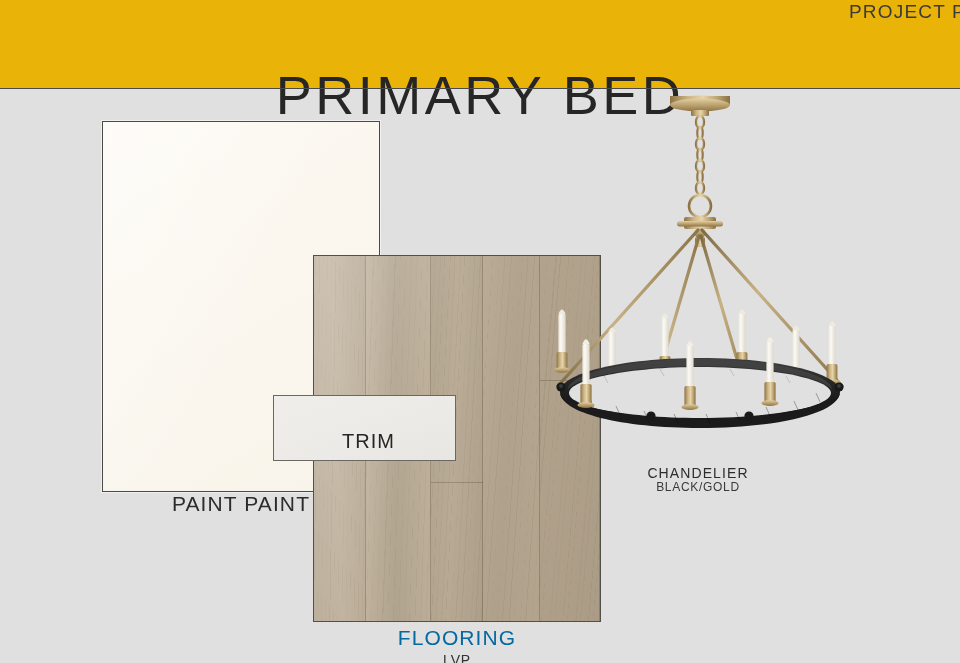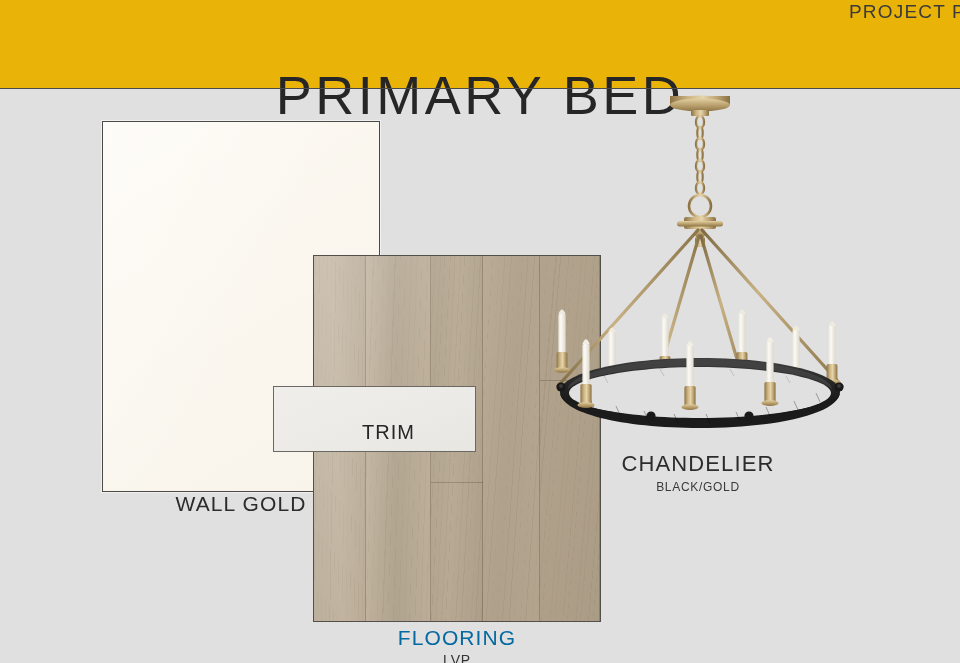--- a/index.html
+++ b/index.html
@@ -90,38 +90,38 @@
     color:#0369a1; white-space:nowrap;
   }
   .flooring-sub{
     position:absolute; left:313px; top:652px; width:288px;
     text-align:center; font-size:14px; letter-spacing:.8px;
     color:#333; white-space:nowrap;
   }
 
   
   .trim-sw{
-    position:absolute; left:273px; top:386px; width:203px; height:66px;
+    position:absolute; left:273px; top:395px; width:183px; height:66px;
     background:linear-gradient(160deg,#efeeea 0%,#ebeae6 60%,#e7e6e1 100%);
     border:1.5px solid #6a6862;
   }
   .trim-label{
     position:absolute; right:60px; bottom:7px;
     font-size:20px; letter-spacing:1px; color:#262626;
     white-space:nowrap;
   }
 
   
   .chand{
     position:absolute; left:520px; top:86px; width:360px; height:360px;
   }
   .chand svg{ display:block; }
   .chand-label{
-    position:absolute; left:578px; top:451px; width:240px;
-    text-align:center; font-size:22px; letter-spacing:1.1px;
+    position:absolute; left:578px; top:465px; width:240px;
+    text-align:center; font-size:14px; letter-spacing:1.1px;
     color:#2c2c2c; white-space:nowrap;
   }
   .chand-sub{
     position:absolute; left:578px; top:480px; width:240px;
     text-align:center; font-size:12px; letter-spacing:.7px;
     color:#3a3a3a; white-space:nowrap;
   }
 </style>
 </head>
 <body>
@@ -129,21 +129,21 @@
 <div id="board">
 
   <div class="lower-bg"></div>
   <div class="top-band">
     <div class="project-code">PROJECT P</div>
     <div class="room-title">PRIMARY BED</div>
   </div>
   <div class="rule"></div>
 
   <div class="wallpaint-sw"></div>
-  <div class="wallpaint-label">WALL GOLD</div>
+  <div class="wallpaint-label">PAINT PAINT</div>
 
   <div class="flooring-sw">
     <div class="floor-planks" id="floorPlanks">
         <div class="plank" style="flex: 52 0 0px; background: linear-gradient(88deg, rgb(178, 163, 141) 0%, rgb(187, 172, 150) 45%, rgb(178, 163, 141) 100%);">
           <div class="grain" style="background: linear-gradient(91deg, transparent 2%, rgba(108, 88, 64, 0.118) 2%, rgba(108, 88, 64, 0.118) 3.2%, transparent 3.2%, transparent 9%, rgba(108, 88, 64, 0.1) 9%, rgba(108, 88, 64, 0.1) 10.55%, transparent 10.55%, transparent 16%, rgba(108, 88, 64, 0.082) 16%, rgba(108, 88, 64, 0.082) 16.5%, transparent 16.5%, transparent 23%, rgba(108, 88, 64, 0.067) 23%, rgba(108, 88, 64, 0.067) 23.85%, transparent 23.85%, transparent 30%, rgba(108, 88, 64, 0.05) 30%, rgba(108, 88, 64, 0.05) 31.2%, transparent 31.2%, transparent 37%, rgba(108, 88, 64, 0.118) 37%, rgba(108, 88, 64, 0.118) 38.55%, transparent 38.55%, transparent 44%, rgba(108, 88, 64, 0.1) 44%, rgba(108, 88, 64, 0.1) 44.5%, transparent 44.5%, transparent 51%, rgba(108, 88, 64, 0.082) 51%, rgba(108, 88, 64, 0.082) 51.85%, transparent 51.85%, transparent 58%, rgba(108, 88, 64, 0.067) 58%, rgba(108, 88, 64, 0.067) 59.2%, transparent 59.2%, transparent 65%, rgba(108, 88, 64, 0.05) 65%, rgba(108, 88, 64, 0.05) 66.55%, transparent 66.55%, transparent 72%, rgba(108, 88, 64, 0.118) 72%, rgba(108, 88, 64, 0.118) 72.5%, transparent 72.5%, transparent 79%, rgba(108, 88, 64, 0.1) 79%, rgba(108, 88, 64, 0.1) 79.85%, transparent 79.85%, transparent 86%, rgba(108, 88, 64, 0.082) 86%, rgba(108, 88, 64, 0.082) 87.2%, transparent 87.2%, transparent 93%, rgba(108, 88, 64, 0.067) 93%, rgba(108, 88, 64, 0.067) 94.55%, transparent 94.55%); opacity: 0.85;"></div>
           <div class="seam" style="top: 42%;"></div>
         </div>
         <div class="plank" style="flex: 66 0 0px; background: linear-gradient(90deg, rgb(187, 172, 150) 0%, rgb(173, 160, 138) 45%, rgb(187, 172, 150) 100%);">
           <div class="grain" style="background: linear-gradient(92deg, transparent 9%, rgba(108, 88, 64, 0.1) 9%, rgba(108, 88, 64, 0.1) 10.55%, transparent 10.55%, transparent 16%, rgba(108, 88, 64, 0.082) 16%, rgba(108, 88, 64, 0.082) 16.5%, transparent 16.5%, transparent 23%, rgba(108, 88, 64, 0.067) 23%, rgba(108, 88, 64, 0.067) 23.85%, transparent 23.85%, transparent 30%, rgba(108, 88, 64, 0.05) 30%, rgba(108, 88, 64, 0.05) 31.2%, transparent 31.2%, transparent 37%, rgba(108, 88, 64, 0.118) 37%, rgba(108, 88, 64, 0.118) 38.55%, transparent 38.55%, transparent 44%, rgba(108, 88, 64, 0.1) 44%, rgba(108, 88, 64, 0.1) 44.5%, transparent 44.5%, transparent 51%, rgba(108, 88, 64, 0.082) 51%, rgba(108, 88, 64, 0.082) 51.85%, transparent 51.85%, transparent 58%, rgba(108, 88, 64, 0.067) 58%, rgba(108, 88, 64, 0.067) 59.2%, transparent 59.2%, transparent 65%, rgba(108, 88, 64, 0.05) 65%, rgba(108, 88, 64, 0.05) 66.55%, transparent 66.55%, transparent 72%, rgba(108, 88, 64, 0.118) 72%, rgba(108, 88, 64, 0.118) 72.5%, transparent 72.5%, transparent 79%, rgba(108, 88, 64, 0.1) 79%, rgba(108, 88, 64, 0.1) 79.85%, transparent 79.85%, transparent 86%, rgba(108, 88, 64, 0.082) 86%, rgba(108, 88, 64, 0.082) 87.2%, transparent 87.2%, transparent 93%, rgba(108, 88, 64, 0.067) 93%, rgba(108, 88, 64, 0.067) 94.55%, transparent 94.55%); opacity: 0.85;"></div>
         </div>

